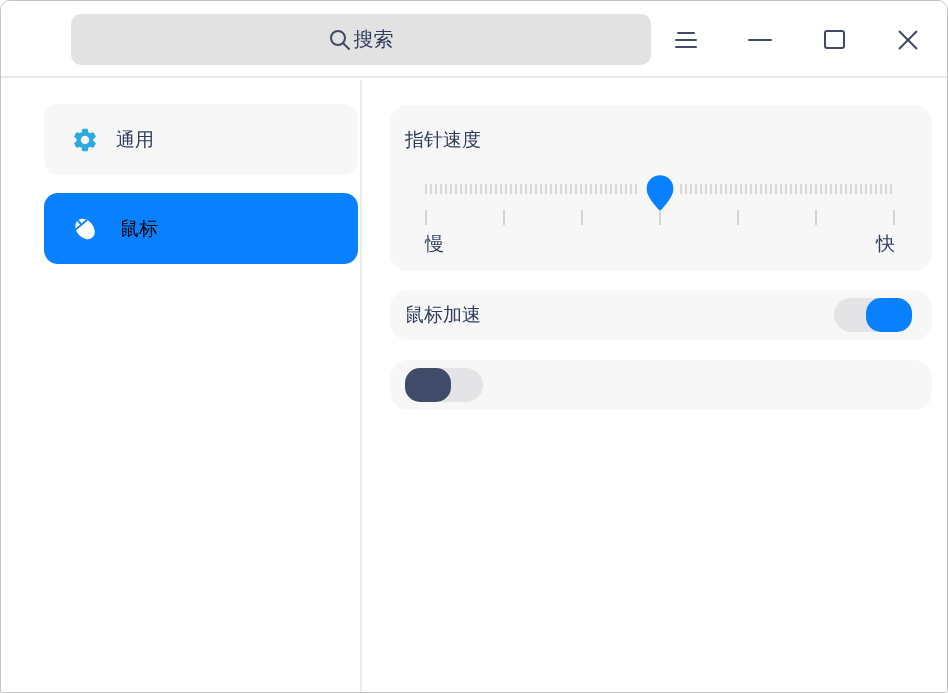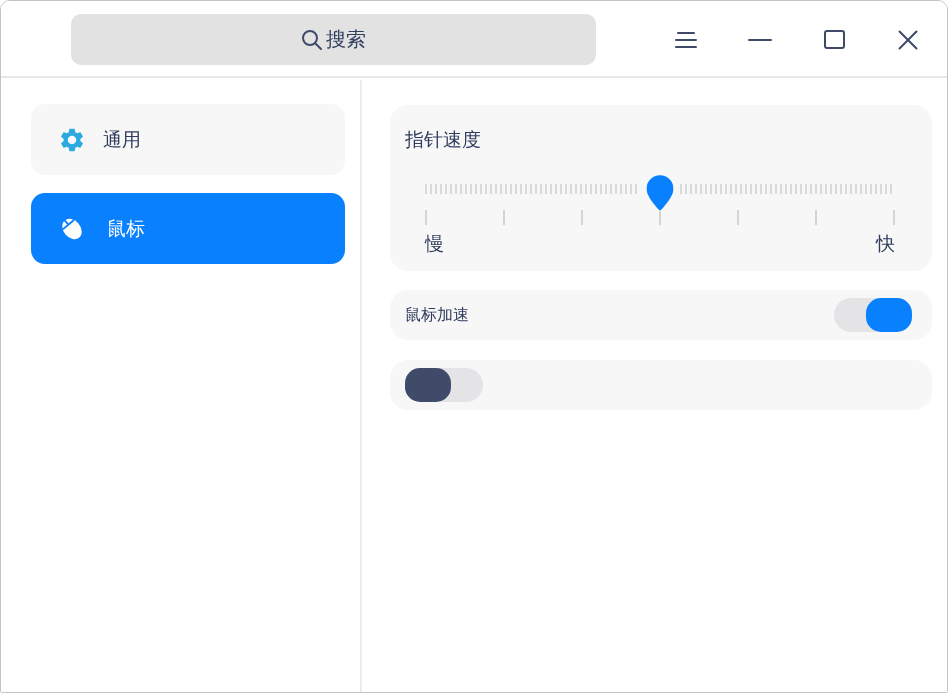--- a/index.html
+++ b/index.html
@@ -5,46 +5,46 @@
   :root{
     --accent:#0981ff; --icon-cyan:#2caadf; --text:#313d5d; --card-bg:#f7f7f8;
     --toggle-track:#e4e4e6; --toggle-off-thumb:#3f4b69; --search-bg:#e2e2e3;
   }
   *{margin:0;padding:0;box-sizing:border-box;font-family:"Liberation Sans","DejaVu Sans",sans-serif;}
   body{background:#fff;width:948px;height:693px;overflow:hidden;}
   .window{position:relative;width:948px;height:693px;background:#fff;
     border:1px solid #c3c3c5;border-radius:10px 10px 2px 2px;overflow:hidden;}
   
   .titlebar{position:absolute;top:0;left:0;right:0;height:77px;background:#fff;border-bottom:2px solid #e7e7e9;}
-  .searchbox{position:absolute;left:70px;top:13px;width:525px;height:51px;background:var(--search-bg);
+  .searchbox{position:absolute;left:70px;top:13px;width:580px;height:51px;background:var(--search-bg);
     border-radius:10px;display:flex;align-items:center;justify-content:center;gap:3px;
     color:var(--text);font-size:20px;cursor:text;}
   .win-controls{position:absolute;right:16px;top:0;height:77px;display:flex;align-items:center;gap:28px;}
   .win-btn{width:46px;height:46px;display:flex;align-items:center;justify-content:center;
     background:transparent;border:none;cursor:pointer;}
   .menu-icon{display:flex;flex-direction:column;gap:5px;align-items:center;}
   .menu-icon span{height:2px;background:#3e4a68;border-radius:1px;display:block;}
   .menu-icon span:nth-child(1){width:18px;}
   .menu-icon span:nth-child(2){width:22px;}
   .menu-icon span:nth-child(3){width:22px;}
   .min-icon{width:24px;height:2px;background:#3e4a68;border-radius:1px;}
   .max-icon{width:21px;height:19px;border:2px solid #3e4a68;border-radius:3px;}
   .close-icon{position:relative;width:24px;height:24px;}
   .close-icon::before,.close-icon::after{content:"";position:absolute;left:-1px;top:11px;width:26px;height:2px;
     background:#3e4a68;border-radius:1px;}
   .close-icon::before{transform:rotate(45deg);}
   .close-icon::after{transform:rotate(-45deg);}
   
   .content{position:absolute;top:79px;left:0;right:0;bottom:0;background:#fff;}
-  .sidebar{position:absolute;left:0;top:0;width:358px;bottom:0;padding:24px 0 16px 30px;}
+  .sidebar{position:absolute;left:13px;top:0;width:358px;bottom:0;padding:24px 0 16px 30px;}
   .vdivider{position:absolute;left:359px;top:0;width:2px;bottom:0;background:#ececee;}
   .side-item{width:314px;height:71px;border-radius:14px;background:var(--card-bg);
     display:flex;align-items:center;padding-left:26px;gap:16px;margin-bottom:18px;
     font-size:19px;color:var(--text);cursor:pointer;}
-  .side-item.selected{background:var(--accent);color:#ffffff;gap:20px;}
+  .side-item.selected{background:var(--accent);color:#000000;gap:20px;}
   .side-icon{width:30px;height:30px;display:flex;align-items:center;justify-content:center;}
   
   .tp-icon{position:relative;width:30px;height:25px;}
   .tp-icon i{position:absolute;background:var(--icon-cyan);display:block;}
   .tp-icon .a{left:0;top:0;width:11px;height:10px;border-radius:5px 2px 2px 2px;}
   .tp-icon .b{left:14px;top:0;width:16px;height:10px;border-radius:2px 5px 2px 2px;}
   .tp-icon .c{left:0;top:13px;width:30px;height:12px;border-radius:2px 2px 5px 5px;}
   
   .panel{position:absolute;left:361px;right:0;top:0;bottom:0;padding-left:12px;}
   .card{margin-left:16px;width:542px;background:var(--card-bg);border-radius:18px;color:var(--text);}
@@ -53,21 +53,21 @@
   .slider{position:absolute;left:35px;width:470px;top:70px;height:38px;cursor:pointer;}
   .slider-track{position:absolute;left:0;right:0;top:9px;height:10px;
     background:repeating-linear-gradient(90deg,#d9d9da 0 2px,transparent 2px 5px);}
   .handle-mask{position:absolute;top:6px;width:40px;height:16px;background:var(--card-bg);
     transform:translateX(-50%);left:50%;}
   .slider-handle{position:absolute;top:0;transform:translateX(-50%);left:50%;cursor:grab;line-height:0;}
   .ticks{position:absolute;left:35px;width:470px;top:105px;height:15px;display:flex;justify-content:space-between;}
   .tick{width:2px;height:15px;background:#d4d4d6;}
   .tick-labels{position:absolute;left:35px;width:470px;top:126px;display:flex;justify-content:space-between;font-size:19px;}
   .row-card{margin-top:20px;height:50px;display:flex;align-items:center;justify-content:space-between;
-    padding:0 20px 0 15px;font-size:16px;}
+    padding:0 20px 0 15px;font-size:19px;}
   .row-card.first{margin-top:19px;}
   .toggle{position:relative;width:78px;height:34px;border-radius:17px;background:var(--toggle-track);
     cursor:pointer;flex:0 0 auto;}
   .toggle .thumb{position:absolute;top:0;width:46px;height:34px;border-radius:15px;}
   .toggle.on .thumb{right:0;background:var(--accent);}
   .toggle.off .thumb{left:0;background:var(--toggle-off-thumb);}
 </style>
 </head>
 <body>
 

